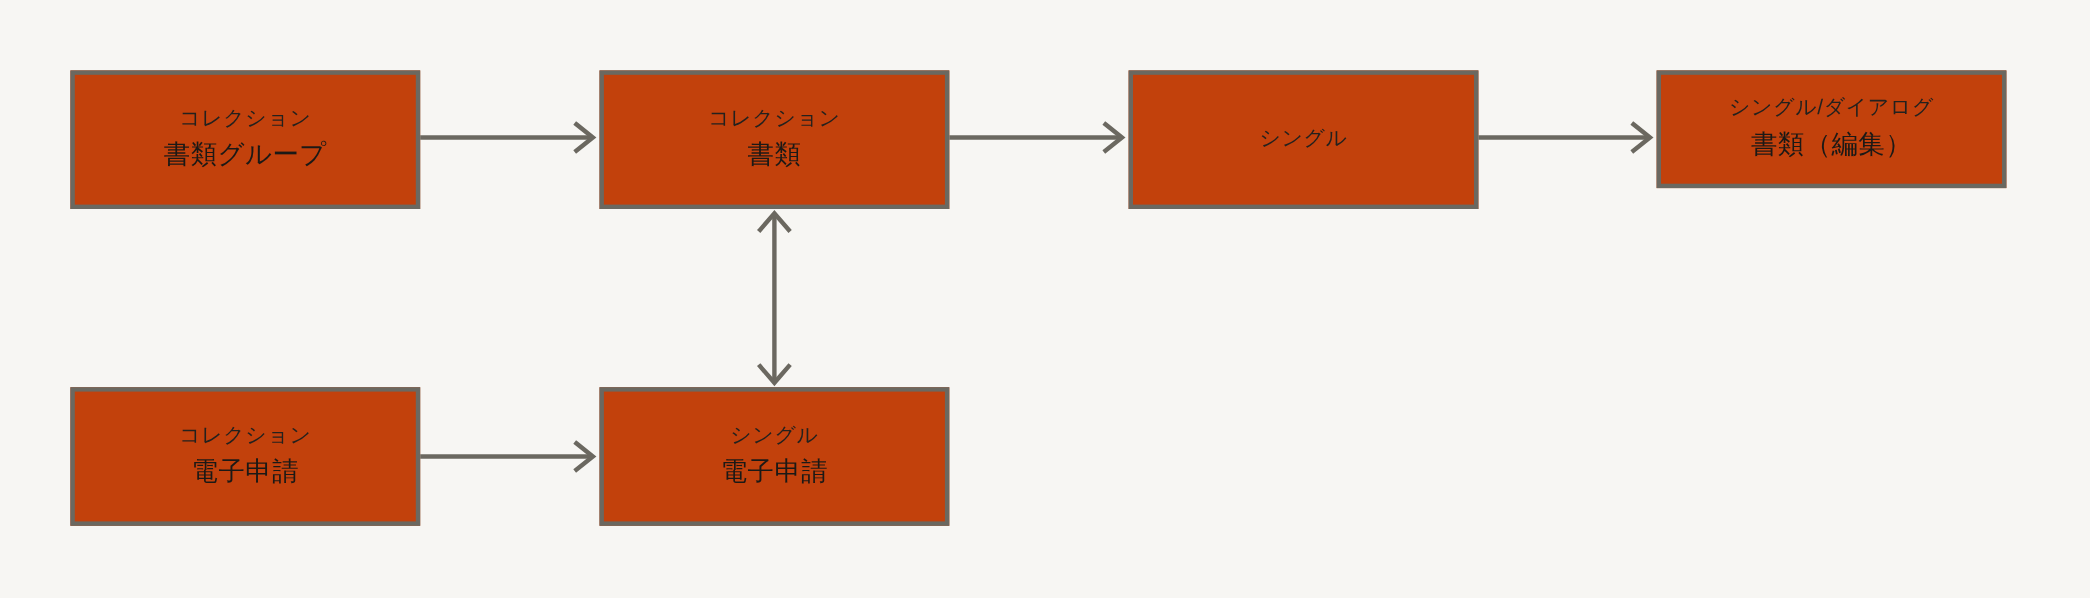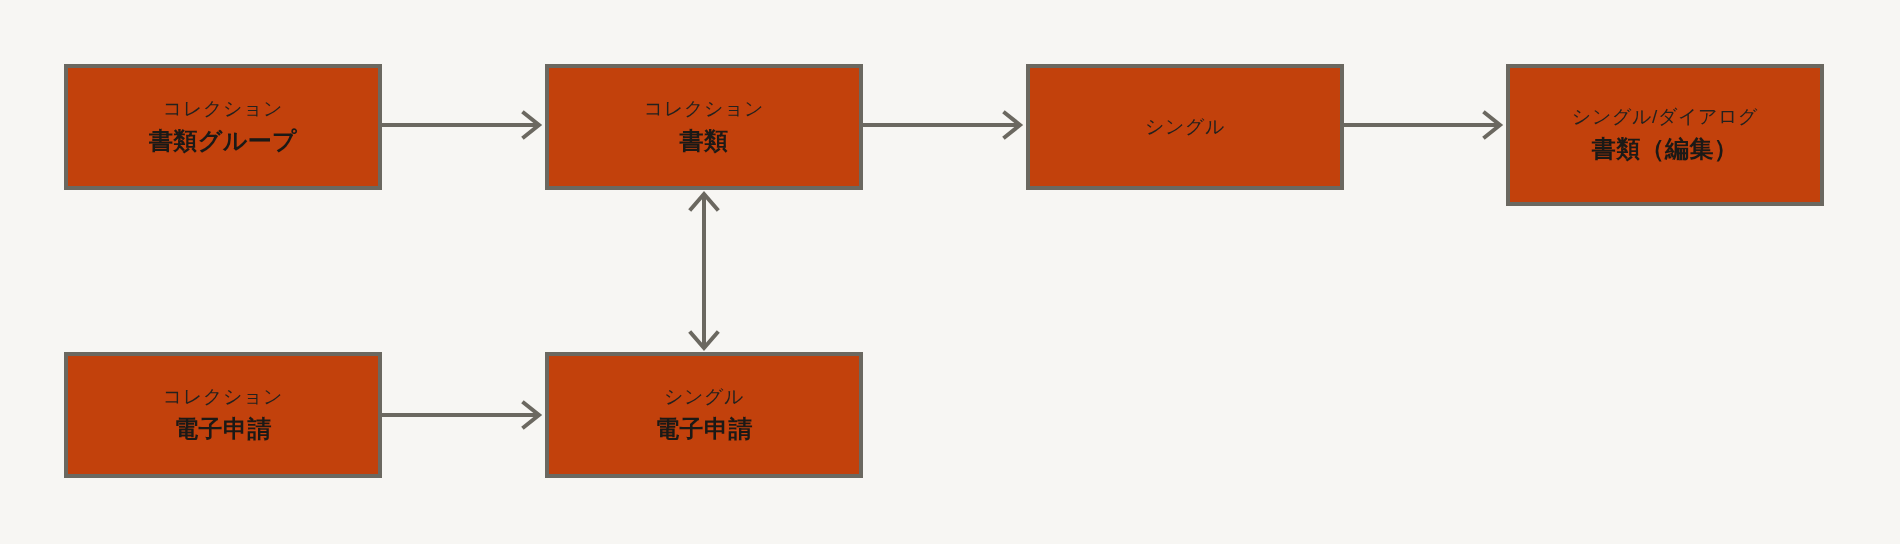--- a/index.html
+++ b/index.html
@@ -36,32 +36,32 @@
   }
   .node-kind {
     font-size: 19px;
     font-weight: 400;
     color: #23211e;
     letter-spacing: 0.6px;
     white-space: nowrap;
   }
   .node-title {
     font-size: 24px;
-    font-weight: 700;
+    font-weight: 400;
     color: #1b1916;
     letter-spacing: 0.4px;
     white-space: nowrap;
     margin-top: 5px;
   }
 
   
   #node-doc-group    { left: 64px;   top: 64px;  width: 318px; height: 126px; }
   #node-doc-coll     { left: 545px;  top: 64px;  width: 318px; height: 126px; }
   #node-doc-view     { left: 1026px; top: 64px;  width: 318px; height: 126px; }
-  #node-doc-edit     { left: 1506px; top: 64px;  width: 318px; height: 142px; }
+  #node-doc-edit     { left: 1506px; top: 64px;  width: 318px; height: 107px; }
   #node-eapp-coll    { left: 64px;   top: 352px; width: 318px; height: 126px; }
   #node-eapp-single  { left: 545px;  top: 352px; width: 318px; height: 126px; }
 
   
   .connector {
     position: absolute;
     overflow: visible;
   }
   .connector svg { display: block; overflow: visible; }
 

